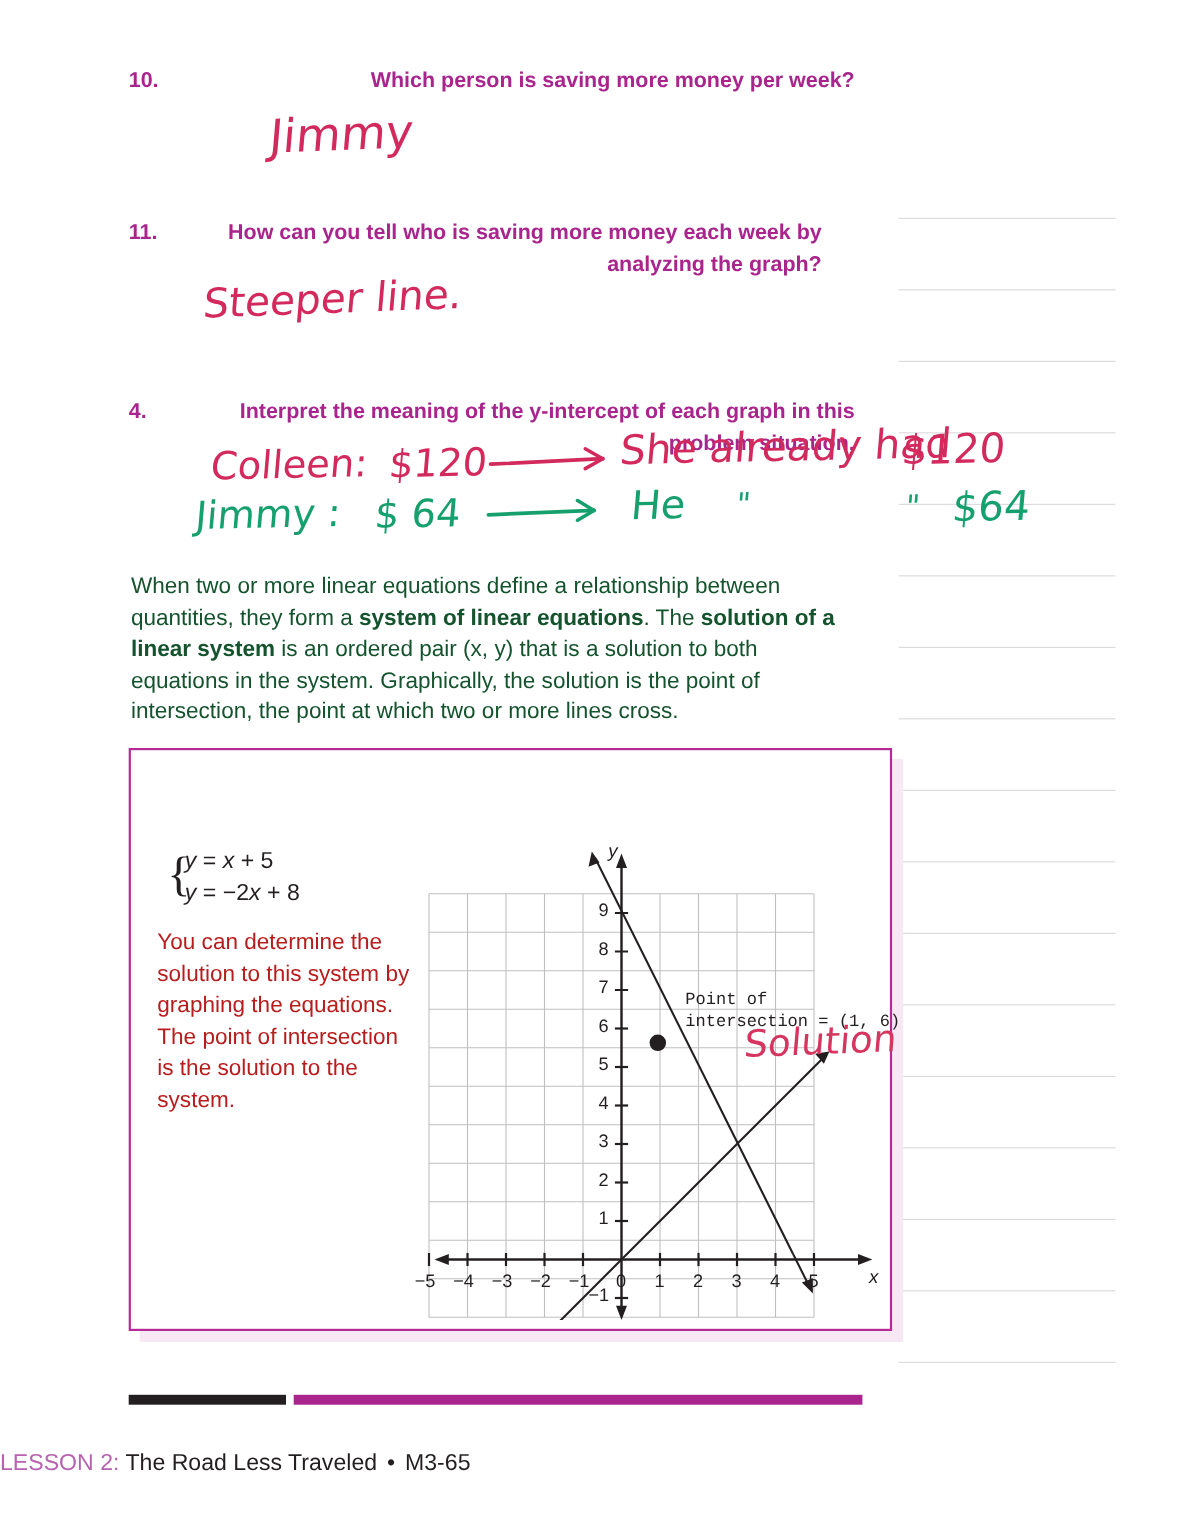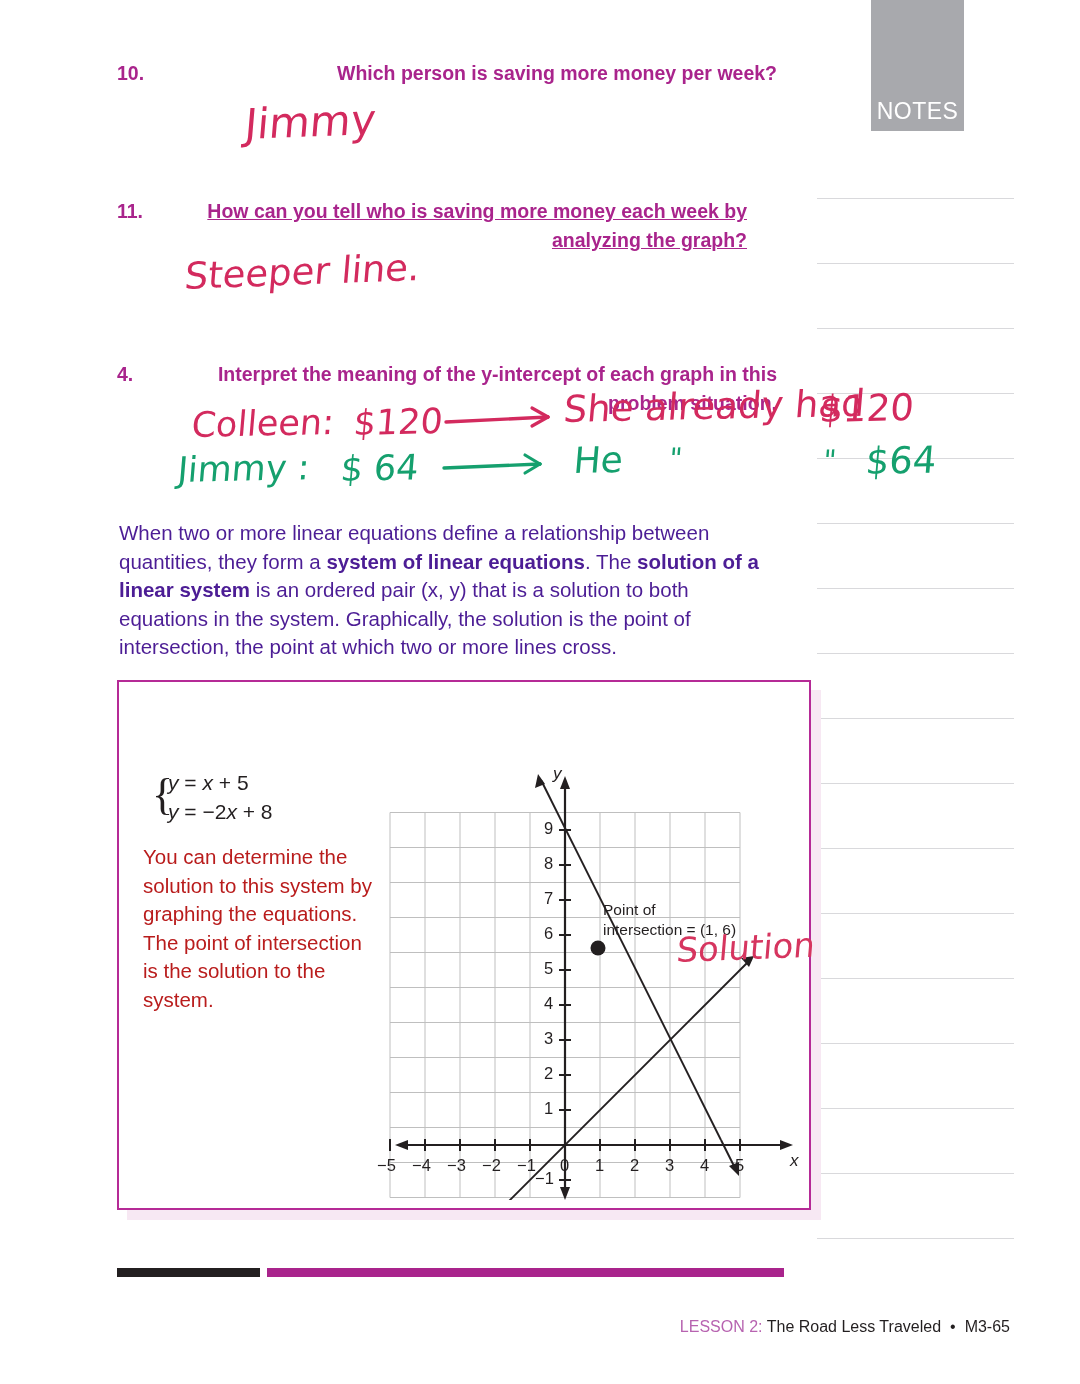--- a/index.html
+++ b/index.html
@@ -69,21 +69,21 @@
 
   
   .arrow { position: absolute; }
 
   
   .para {
     position: absolute;
     left: 119px; top: 519px; width: 648px;
     font-size: 20.5px;
     line-height: 28.6px;
-    color: #4c1d95;
+    color: #14532d;
   }
   .para b { font-weight: bold; }
 
   
   .we-shadow {
     position: absolute;
     left: 127px; top: 690px;
     width: 694px; height: 530px;
     background: #f7e8f3;
   }
@@ -154,22 +154,22 @@
   .rule-black {
     position: absolute; left: 117px; top: 1268px;
     width: 143px; height: 9px; background: #231f20;
   }
   .rule-magenta {
     position: absolute; left: 267px; top: 1268px;
     width: 517px; height: 9px; background: #a9248c;
   }
   .footer {
     position: absolute; left: 0; top: 1318px; width: 1010px;
-    text-align: right;
-    font-size: 16px;
+    text-align: left;
+    font-size: 21px;
     color: #231f20;
   }
   .footer .lesson { color: #b763b0; }
   .footer .dot { padding: 0 9px; }
 </style>
 </head>
 <body>
 
 <div class="page">
 
@@ -185,31 +185,28 @@
       <div class="rule" style="top: 718px;"></div>
       <div class="rule" style="top: 783px;"></div>
       <div class="rule" style="top: 848px;"></div>
       <div class="rule" style="top: 913px;"></div>
       <div class="rule" style="top: 978px;"></div>
       <div class="rule" style="top: 1043px;"></div>
       <div class="rule" style="top: 1108px;"></div>
       <div class="rule" style="top: 1173px;"></div>
       <div class="rule" style="top: 1238px;"></div>
     </div>
-  <div class="notes-tab">
-    <span>NOTES</span>
-  </div>
 
   <div class="q" style="left:117px; top:59px; width:660px;">
     <span class="num">10.</span>
     <span class="body">Which person is saving more money per week?</span>
   </div>
   <div class="hw hw-red hand" style="left:243px; top:100px; font-size:42px;">Jimmy</div>
 
-  <div class="q" style="left:117px; top:197px; width:630px;text-decoration:underline;">
+  <div class="q" style="left:117px; top:197px; width:630px;">
     <span class="num">11.</span>
     <span class="body">How can you tell who is saving more money each week by analyzing the graph?</span>
   </div>
   <div class="hw hw-red hand" style="left:183px; top:255px; font-size:37px;">Steeper line.</div>
 
   <div class="q" style="left:117px; top:360px; width:660px;">
     <span class="num">4.</span>
     <span class="body">Interpret the meaning of the y-intercept of each graph in this problem situation.</span>
   </div>
 
@@ -353,21 +350,21 @@
         <span class="lbl" style="left: 169px; top: 294px;">2</span>
         <span class="lbl" style="left: 169px; top: 259px;">3</span>
         <span class="lbl" style="left: 169px; top: 224px;">4</span>
         <span class="lbl" style="left: 169px; top: 189px;">5</span>
         <span class="lbl" style="left: 169px; top: 154px;">6</span>
         <span class="lbl" style="left: 169px; top: 119px;">7</span>
         <span class="lbl" style="left: 169px; top: 84px;">8</span>
         <span class="lbl" style="left: 169px; top: 49px;">9</span>
       </div>
 
-    <div class="poi" style="left:228px; top:130px;">
+    <div class="poi" style="left:248px; top:130px;font-family:Liberation Mono, monospace;">
       <div>Point of</div>
       <div>intersection = (1, 6)</div>
     </div>
 
     <div class="hw hw-sol hand" style="left:300px; top:160px; font-size:34px;">Solution</div>
   </div>
 
   <div class="rule-black"></div>
   <div class="rule-magenta"></div>
   <div class="footer">

